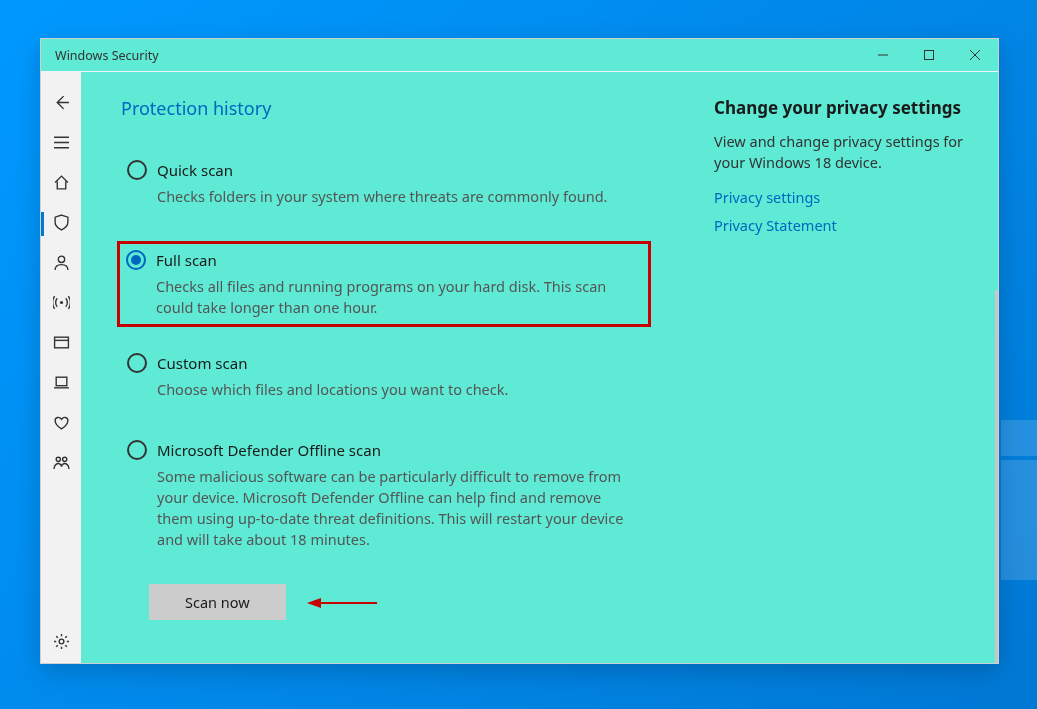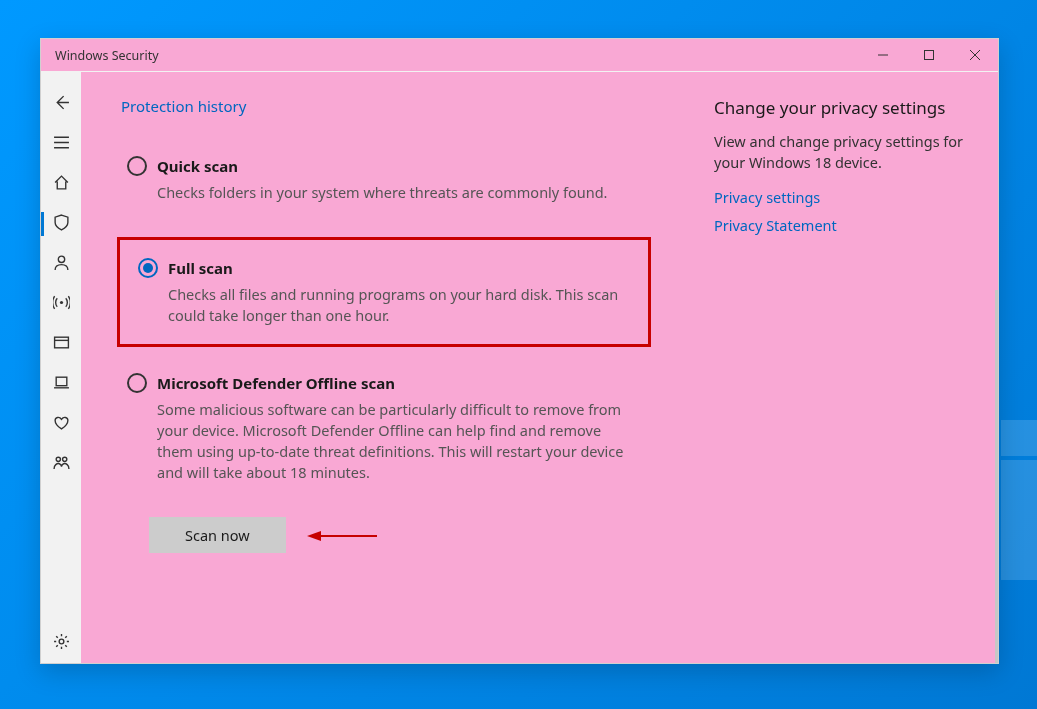--- a/index.html
+++ b/index.html
@@ -12,21 +12,21 @@
     font-family: "Segoe UI", system-ui, sans-serif;
     font-size: 14px;
     color: #1a1a1a;
   }
   .window {
     position: absolute;
     left: 40px;
     top: 38px;
     width: 957px;
     height: 624px;
-    background: #f9a8d4;
+    background: #5eead4;
     box-shadow: 0 8px 24px rgba(0,0,0,0.18);
     border: 1px solid #d0d0d0;
     display: flex;
     flex-direction: column;
   }
   
   .titlebar {
     height: 32px;
     display: flex;
     align-items: center;
@@ -104,21 +104,21 @@
   }
 
   .link {
     color: #0067c0;
     font-size: 14.5px;
     margin-bottom: 8px;
     cursor: pointer;
   }
   .heading-link {
     color: #0067c0;
-    font-size: 15px;
+    font-size: 18px;
     margin-bottom: 34px;
     margin-top: 6px;
   }
 
   
   .option {
     display: flex;
     align-items: flex-start;
     margin-bottom: 28px;
     padding: 6px;
@@ -141,31 +141,30 @@
     left: 3px; top: 3px;
     width: 10px; height: 10px;
     background: #0067c0;
     border-radius: 50%;
   }
   .opt-text { flex: 1; max-width: 480px; }
   .opt-label {
     font-size: 15px;
     color: #1a1a1a;
     margin-bottom: 6px;
-    font-weight: bold;
   }
   .opt-desc {
     font-size: 14.5px;
     color: #555;
     line-height: 1.45;
   }
 
   .highlight-box {
     border: 3px solid #c70000;
-    padding: 14px;
+    padding: 2px;
     margin-left: -4px;
     margin-right: 27px;
     margin-bottom: 20px;
   }
   .highlight-box .option { margin-bottom: 0; padding: 4px; }
 
   .scan-btn {
     margin-top: 28px;
     margin-left: 28px;
     background: #cccccc;
@@ -178,21 +177,21 @@
   }
 
   .arrow {
     display: inline-block;
     vertical-align: middle;
     margin-left: 18px;
   }
 
   .side-heading {
     font-size: 17px;
-    font-weight: 400;
+    font-weight: 700;
     margin-bottom: 12px;
     margin-top: 6px;
     color: #1a1a1a;
   }
   .side-desc {
     font-size: 14.5px;
     color: #333;
     line-height: 1.45;
     margin-bottom: 14px;
   }
@@ -349,20 +348,27 @@
         <div class="highlight-box">
           <div class="option">
             <div class="radio checked"></div>
             <div class="opt-text">
               <div class="opt-label">Full scan</div>
               <div class="opt-desc">Checks all files and running programs on your hard disk. This scan could take longer than one hour.</div>
             </div>
           </div>
         </div>
 
+        <div class="option">
+          <div class="radio"></div>
+          <div class="opt-text">
+            <div class="opt-label">Custom scan</div>
+            <div class="opt-desc">Choose which files and locations you want to check.</div>
+          </div>
+        </div>
 
         <div class="option" style="margin-bottom:0">
           <div class="radio"></div>
           <div class="opt-text">
             <div class="opt-label">Microsoft Defender Offline scan</div>
             <div class="opt-desc">Some malicious software can be particularly difficult to remove from your device. Microsoft Defender Offline can help find and remove them using up-to-date threat definitions. This will restart your device and will take about 18 minutes.</div>
           </div>
         </div>
 
         <div>

